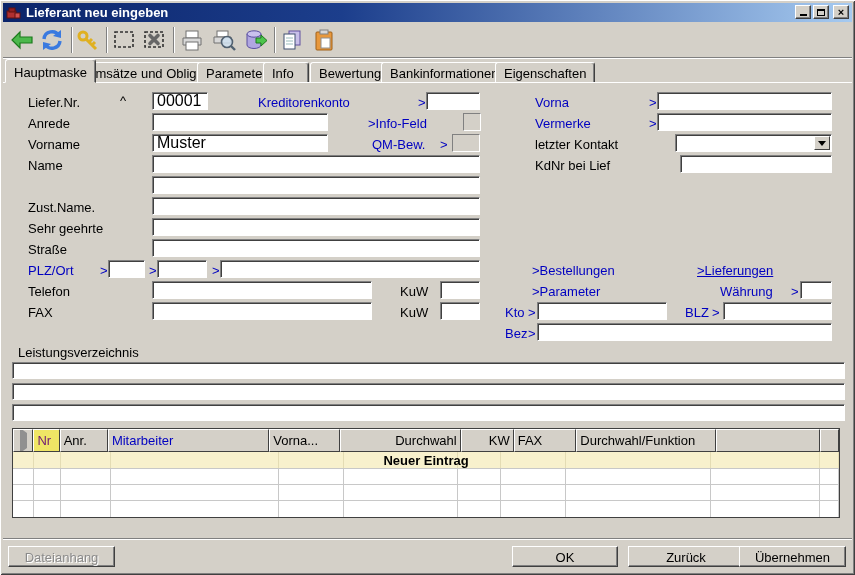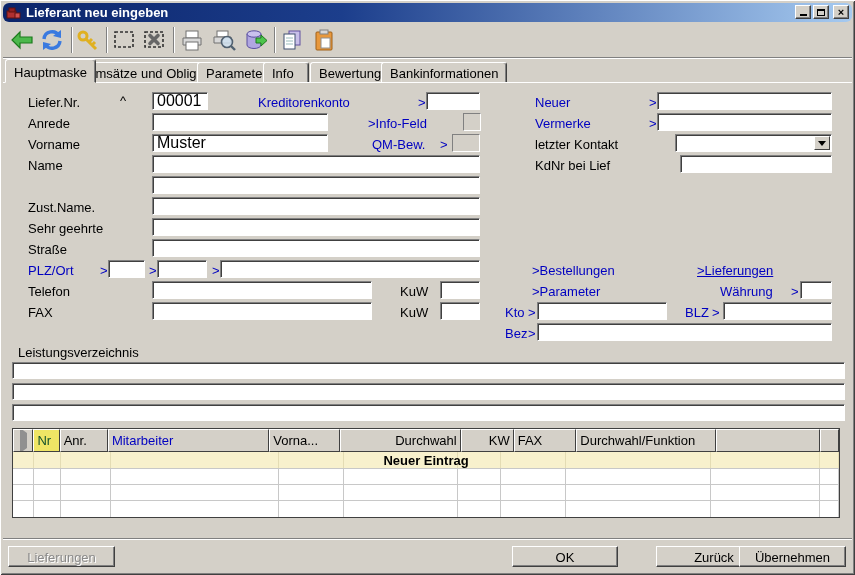--- a/index.html
+++ b/index.html
@@ -1,20 +1,20 @@
 <!DOCTYPE html>
 <html><head>
 <meta charset="utf-8">
 <style>
   html,body{margin:0;padding:0;background:#808080;}
   *{box-sizing:border-box;font-family:"Liberation Sans",sans-serif;}
   .window{position:relative;width:855px;height:575px;background:#d4d0c8;overflow:hidden;
     box-shadow: inset 1px 1px 0 #ffffff, inset -1px -1px 0 #404040, inset 2px 2px 0 #d4d0c8, inset -2px -2px 0 #808080;}
   .titlebar{position:absolute;left:3px;top:3px;width:849px;height:19px;
-    background:linear-gradient(to right,#0b246a,#1c3e8c 40%,#a6caf0);display:flex;align-items:center;padding:0 3px;border-radius:6px;}
+    background:linear-gradient(to right,#0b246a,#1c3e8c 40%,#a6caf0);display:flex;align-items:center;padding:0 3px;}
   .title-text{color:#fff;font-weight:bold;font-size:13px;margin-left:5px;white-space:nowrap;}
   .win-btns{position:absolute;right:3px;top:2px;display:flex;gap:2px;}
   .wb{width:16px;height:14px;background:#d4d0c8;border:1px solid;border-color:#fff #404040 #404040 #fff;
      box-shadow:inset -1px -1px 0 #808080;display:flex;align-items:flex-end;justify-content:center;
      font-size:11px;font-weight:bold;line-height:10px;color:#000;}
   .wb-close{margin-left:2px;align-items:center;line-height:12px;}
   .wb-min i{display:block;width:7px;border-bottom:2px solid #000;margin-bottom:2px;}
   .wb-max i{display:block;width:8px;height:7px;border:1px solid #000;border-top:2px solid #000;margin-bottom:2px;}
 
   .toolbar{position:absolute;left:3px;top:23px;width:849px;height:35px;background:#d4d0c8;
@@ -160,30 +160,31 @@
     </span>
   </div>
 
   <div class="tabs">
     <span class="tab active" style="left:2px">Hauptmaske</span>
     <span class="tab" style="left:74px">Umsätze und Obligo</span>
     <span class="tab" style="left:194px">Parameter</span>
     <span class="tab" style="left:260px;min-width:46px">Info</span>
     <span class="tab" style="left:307px">Bewertung</span>
     <span class="tab" style="left:378px">Bankinformationen</span>
+    <span class="tab" style="left:492px">Eigenschaften</span>
   </div>
   <div class="tabline"></div>
 
   <span class="lbl" style="left:28px;top:95px">Liefer.Nr.</span>
   <span class="lbl" style="left:120px;top:93px">^</span>
   <input class="tb" style="left: 152px; top: 92px; width: 56px;" value="00001">
   <span class="lbl blue" style="left:258px;top:95px">Kreditorenkonto</span>
   <span class="lbl blue" style="left:418px;top:95px">&gt;</span>
   <input class="tb" style="left: 426px; top: 92px; width: 54px;" value="">
-  <span class="lbl blue" style="left:535px;top:95px">Neuer</span>
+  <span class="lbl blue" style="left:535px;top:95px">Vorna</span>
   <span class="lbl blue" style="left:649px;top:95px">&gt;</span>
   <input class="tb" style="left: 657px; top: 92px; width: 175px;" value="">
 
   <span class="lbl" style="left:28px;top:116px">Anrede</span>
   <input class="tb" style="left: 152px; top: 113px; width: 176px;" value="">
   <span class="lbl blue" style="left:368px;top:116px">&gt;Info-Feld</span>
   <span class="flatbox" style="left:463px;top:113px;width:18px"></span>
   <span class="lbl blue" style="left:535px;top:116px">Vermerke</span>
   <span class="lbl blue" style="left:649px;top:116px">&gt;</span>
   <input class="tb" style="left: 657px; top: 113px; width: 175px;" value="">
@@ -251,21 +252,21 @@
   <input class="tb" style="left: 537px; top: 323px; width: 295px;" value="">
 
   <span class="lbl" style="left:18px;top:345px">Leistungsverzeichnis</span>
   <input class="tb" style="left: 12px; top: 362px; width: 833px; height: 17px;" value="">
   <input class="tb" style="left: 12px; top: 383px; width: 833px; height: 17px;" value="">
   <input class="tb" style="left: 12px; top: 404px; width: 833px; height: 17px;" value="">
 
   <div class="grid">
     <div class="ghead">
       <div class="gh" style="width:21px"><span class="arrow-glyph"></span></div>
-      <div class="gh" style="width:27px;background:#efe565;color:#14532d">Nr</div>
+      <div class="gh" style="width:27px;background:#efe565;color:#701a75">Nr</div>
       <div class="gh" style="width:50px">Anr.</div>
       <div class="gh" style="width:168px;color:#0000c0">Mitarbeiter</div>
       <div class="gh" style="width:73px">Vorna...</div>
       <div class="gh right" style="width:126px">Durchwahl</div>
       <div class="gh right" style="width:55px">KW</div>
       <div class="gh" style="width:65px">FAX</div>
       <div class="gh" style="width:145px">Durchwahl/Funktion</div>
       <div class="gh" style="width:109px"></div>
       <div class="gh" style="width:19px"></div>
     </div>
@@ -318,18 +319,18 @@
         <div class="gc" style="width:114px"></div>
       <div class="gc" style="width:43px"></div>
         <div class="gc" style="width:65px"></div>
         <div class="gc" style="width:145px"></div>
       <div class="gc" style="width:109px"></div>
         <div class="gc" style="width:19px"></div>
     </div>
   </div>
 
   <div class="bottomline"></div>
-  <button class="btn disabled" style="left:8px;top:546px;width:107px">Lieferungen</button>
+  <button class="btn disabled" style="left:8px;top:546px;width:107px">Dateianhang</button>
   <button class="btn" style="left:512px;top:546px;width:106px">OK</button>
-  <button class="btn" style="left:656px;top:546px;width:116px">Zurück</button>
+  <button class="btn" style="left:628px;top:546px;width:116px">Zurück</button>
   <button class="btn" style="left:739px;top:546px;width:107px">Übernehmen</button>
 
 </div>
 
 </body></html>

